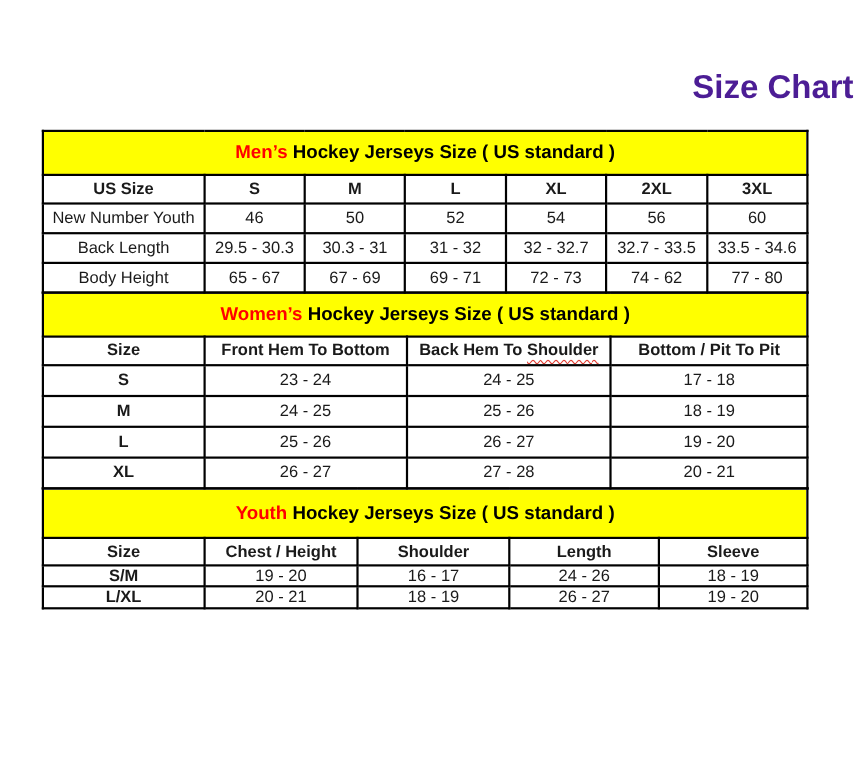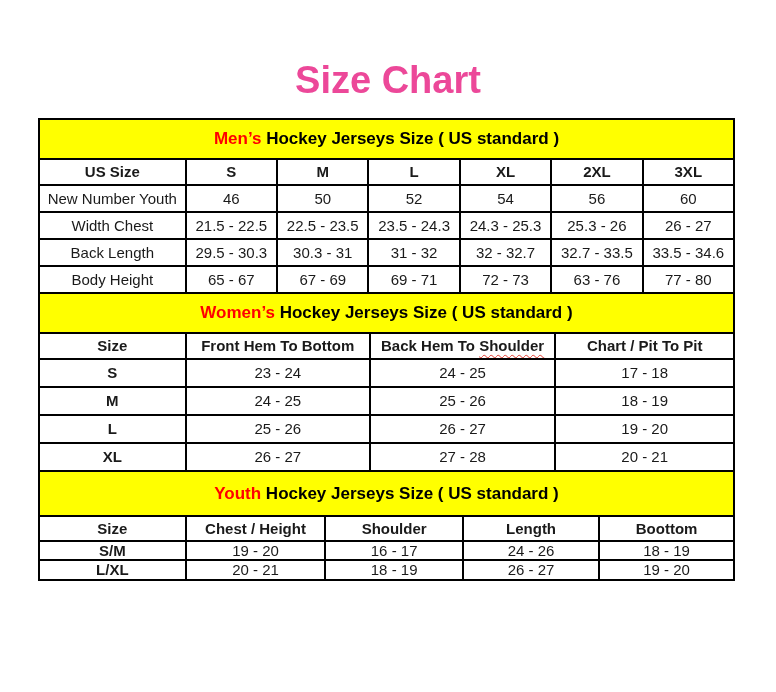--- a/index.html
+++ b/index.html
@@ -13,25 +13,25 @@
     overflow: hidden;
   }
   .page {
     width: 776px;
     height: 692px;
     padding-top: 64px;
     box-sizing: border-box;
   }
   h1.page-title {
     margin: 0 0 22px 0;
-    text-align: center;
-    font-size: 38px;
+    text-align: right;
+    font-size: 30px;
     line-height: 32px;
     font-weight: 700;
-    color: #ec4899;
+    color: #4c1d95;
     letter-spacing: 0px;
   }
   .tables-wrap {
     margin-left: 38px;
     width: 697px;
   }
   table.size-table {
     border-collapse: collapse;
     table-layout: fixed;
     width: 697px;
@@ -125,65 +125,56 @@
           <tr>
             <th>New Number Youth</th>
             <td>46</td>
             <td>50</td>
             <td>52</td>
             <td>54</td>
             <td>56</td>
             <td>60</td>
           </tr>
           <tr>
-            <th>Width Chest</th>
-            <td>21.5 - 22.5</td>
-            <td>22.5 - 23.5</td>
-            <td>23.5 - 24.3</td>
-            <td>24.3 - 25.3</td>
-            <td>25.3 - 26</td>
-            <td>26 - 27</td>
-          </tr>
-          <tr>
             <th>Back Length</th>
             <td>29.5 - 30.3</td>
             <td>30.3 - 31</td>
             <td>31 - 32</td>
             <td>32 - 32.7</td>
             <td>32.7 - 33.5</td>
             <td>33.5 - 34.6</td>
           </tr>
           <tr>
             <th>Body Height</th>
             <td>65 - 67</td>
             <td>67 - 69</td>
             <td>69 - 71</td>
             <td>72 - 73</td>
-            <td>63 - 76</td>
+            <td>74 - 62</td>
             <td>77 - 80</td>
           </tr>
         </tbody>
     </table>
 
     <table class="size-table tbl-womens">
       <colgroup>
           <col>
           <col>
           <col>
           <col>
         </colgroup>
       <thead>
         <tr class="banner-row">
           <td class="banner-cell" colspan="4"><span class="banner-red">Women’s</span><span class="banner-rest"> Hockey Jerseys Size ( US standard )</span></td>
         </tr>
         <tr class="cols">
             <th>Size</th>
             <th>Front Hem To Bottom</th>
             <th>Back Hem To <span class="squiggle">Shoulder</span></th>
-            <th>Chart / Pit To Pit</th>
+            <th>Bottom / Pit To Pit</th>
           </tr>
       </thead>
       <tbody>
           <tr>
             <th>S</th>
             <td>23 - 24</td>
             <td>24 - 25</td>
             <td>17 - 18</td>
           </tr>
           <tr>
@@ -217,21 +208,21 @@
         </colgroup>
       <thead>
         <tr class="banner-row">
           <td class="banner-cell" colspan="5"><span class="banner-red">Youth</span><span class="banner-rest"> Hockey Jerseys Size ( US standard )</span></td>
         </tr>
         <tr class="cols">
             <th>Size</th>
             <th>Chest / Height</th>
             <th>Shoulder</th>
             <th>Length</th>
-            <th>Boottom</th>
+            <th>Sleeve</th>
           </tr>
       </thead>
       <tbody>
           <tr>
             <th>S/M</th>
             <td>19 - 20</td>
             <td>16 - 17</td>
             <td>24 - 26</td>
             <td>18 - 19</td>
           </tr>

